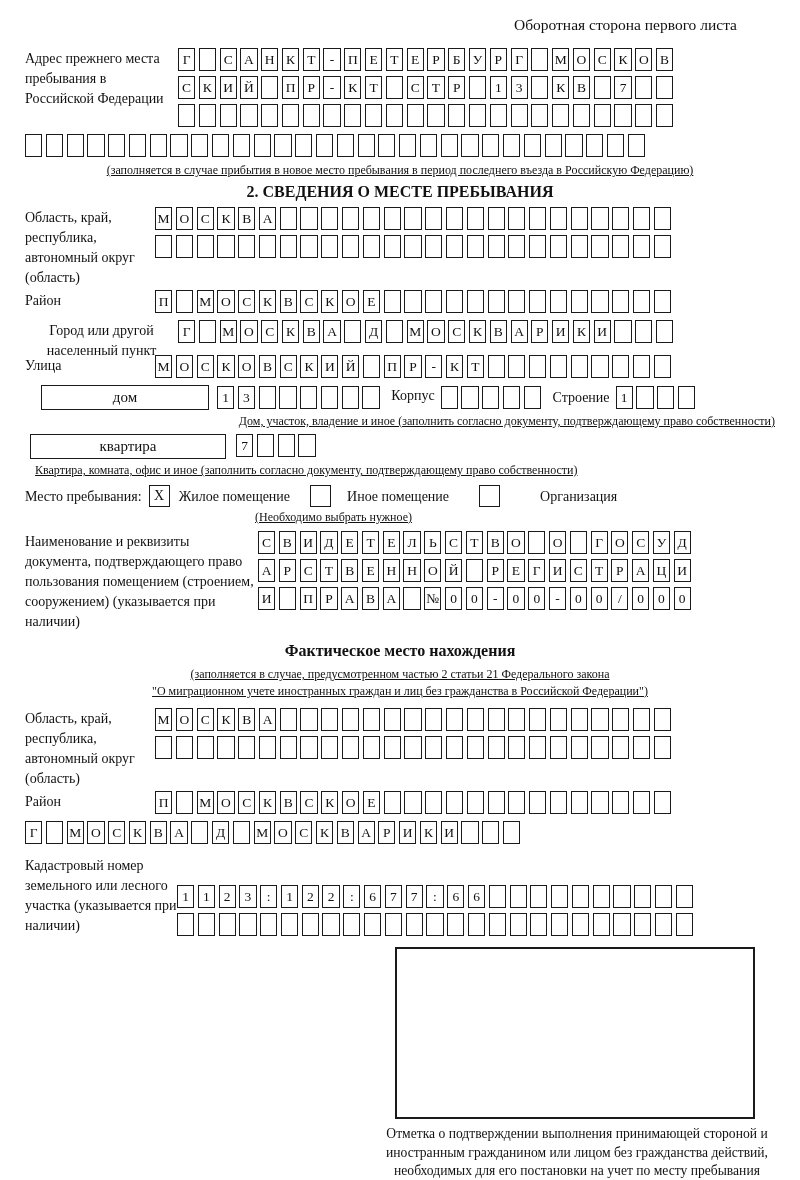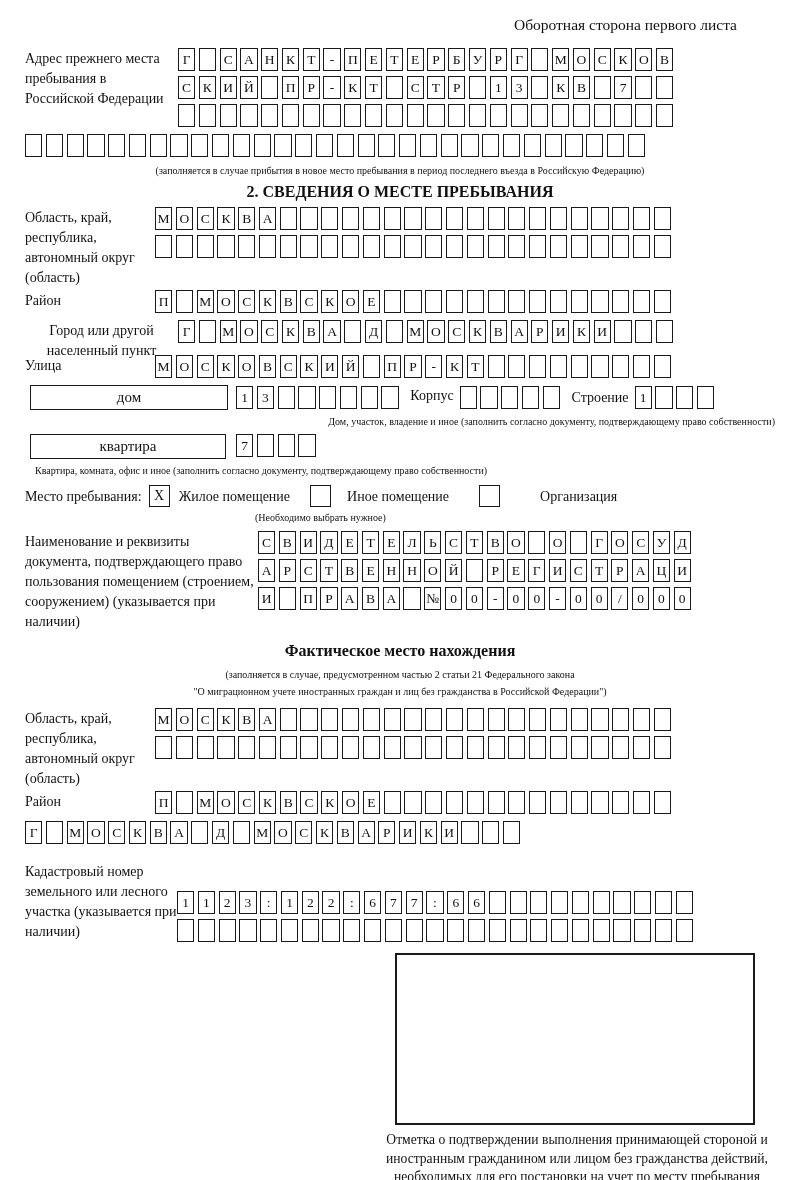--- a/index.html
+++ b/index.html
@@ -16,21 +16,21 @@
   .flexrow { display:flex; align-items:flex-start; }
   .label { line-height:20px; font-size:14px; padding-top:1px; }
 
   .cellrow { display:flex; margin-bottom:5px; height:23px; }
   .cell {
     flex:none; width:17.2px; height:23px; border:1.6px solid #1a1a1a;
     margin-right:3.6px; display:inline-flex; align-items:center; justify-content:center;
     font-size:13.5px; line-height:1; background:#fff;
   }
 
-  .caption { font-size:10px; line-height:17px; }
+  .caption { font-size:12px; line-height:17px;text-decoration:underline; }
   .caption-center { text-align:center; }
 
   .section-title { text-align:center; font-weight:bold; font-size:16px; margin:4px 0 6px 0; }
 
   .bigbox {
     flex:none; border:1.8px solid #1a1a1a; height:25px; display:flex;
     align-items:center; justify-content:center; font-size:15px; background:#fff;
   }
   .checkbox {
     flex:none; width:21px; height:22px; border:1.7px solid #1a1a1a; display:inline-flex;
@@ -311,21 +311,21 @@
         <span class="cell"></span>
         <span class="cell"></span>
         <span class="cell"></span>
         <span class="cell"></span>
         <span class="cell"></span>
         <span class="cell"></span>
       </div>
   </div>
 
   <div class="flexrow" style="margin-top:2px; align-items:center;">
-    <div class="bigbox" style="width:198px; margin-left:5px;">дом</div>
+    <div class="bigbox" style="width:168px; margin-left:16px;">дом</div>
     <div class="cellrow" style="margin:0 0 0 8px;">
         <span class="cell">1</span>
         <span class="cell">3</span>
         <span class="cell"></span>
         <span class="cell"></span>
         <span class="cell"></span>
         <span class="cell"></span>
         <span class="cell"></span>
         <span class="cell"></span>
       </div>
@@ -561,21 +561,21 @@
         <span class="cell">Р</span>
         <span class="cell">И</span>
         <span class="cell">К</span>
         <span class="cell">И</span>
         <span class="cell"></span>
         <span class="cell"></span>
         <span class="cell"></span>
       </div>
   </div>
 
-  <div class="flexrow" style="margin-top:12px;">
+  <div class="flexrow" style="margin-top:6px;">
     <div class="label" style="width:152px;">Кадастровый номер земельного или лесного участка (указывается при наличии)</div>
     <div style="padding-top:30px;">
       <div class="cellrow">
           <span class="cell">1</span>
           <span class="cell">1</span>
           <span class="cell">2</span>
           <span class="cell">3</span>
           <span class="cell">:</span>
           <span class="cell">1</span>
           <span class="cell">2</span>

